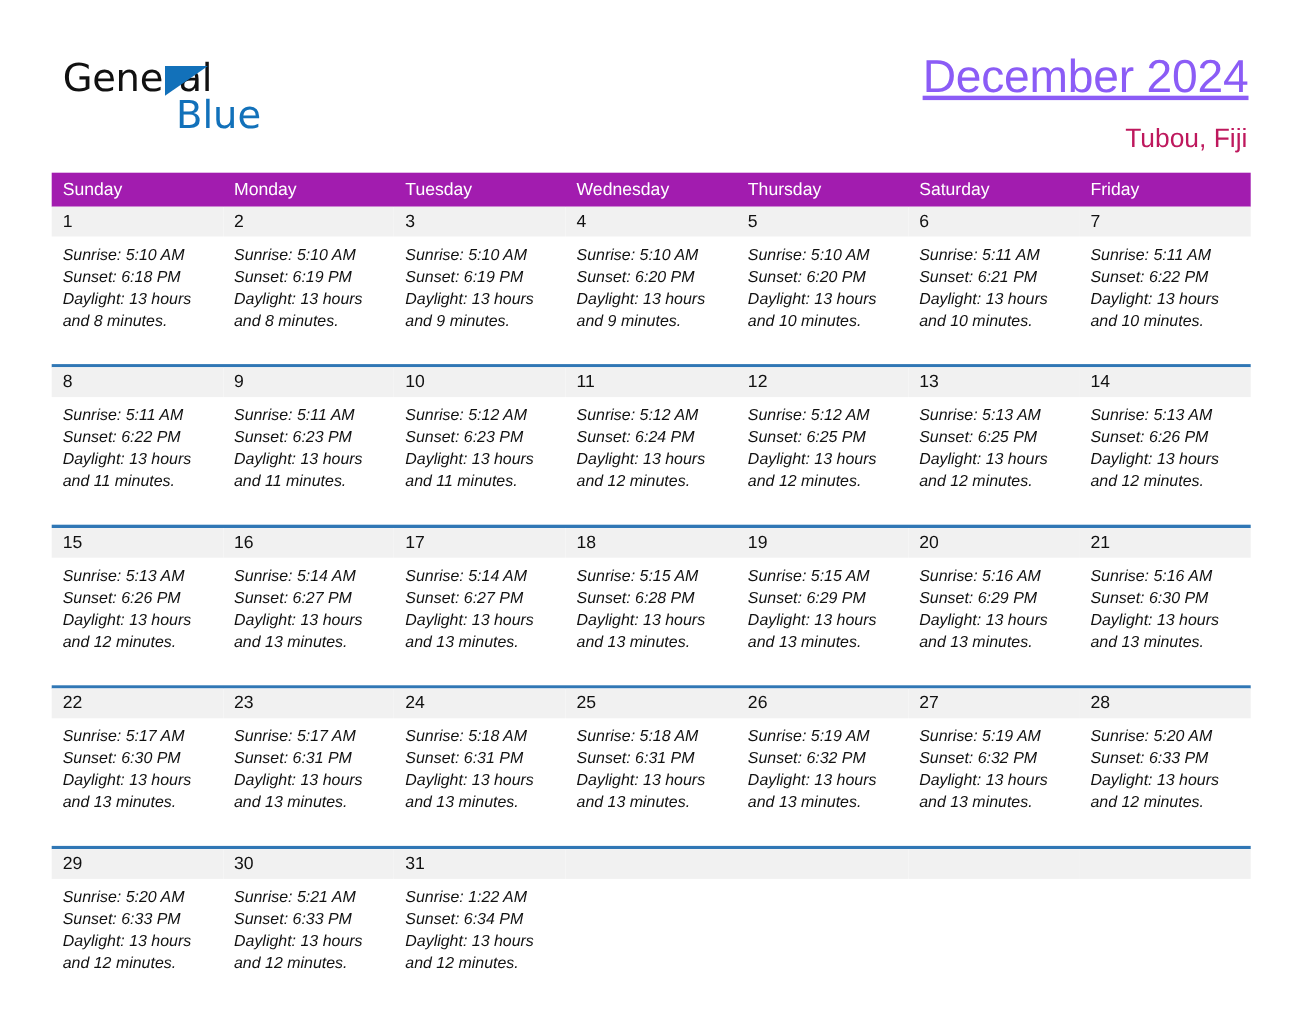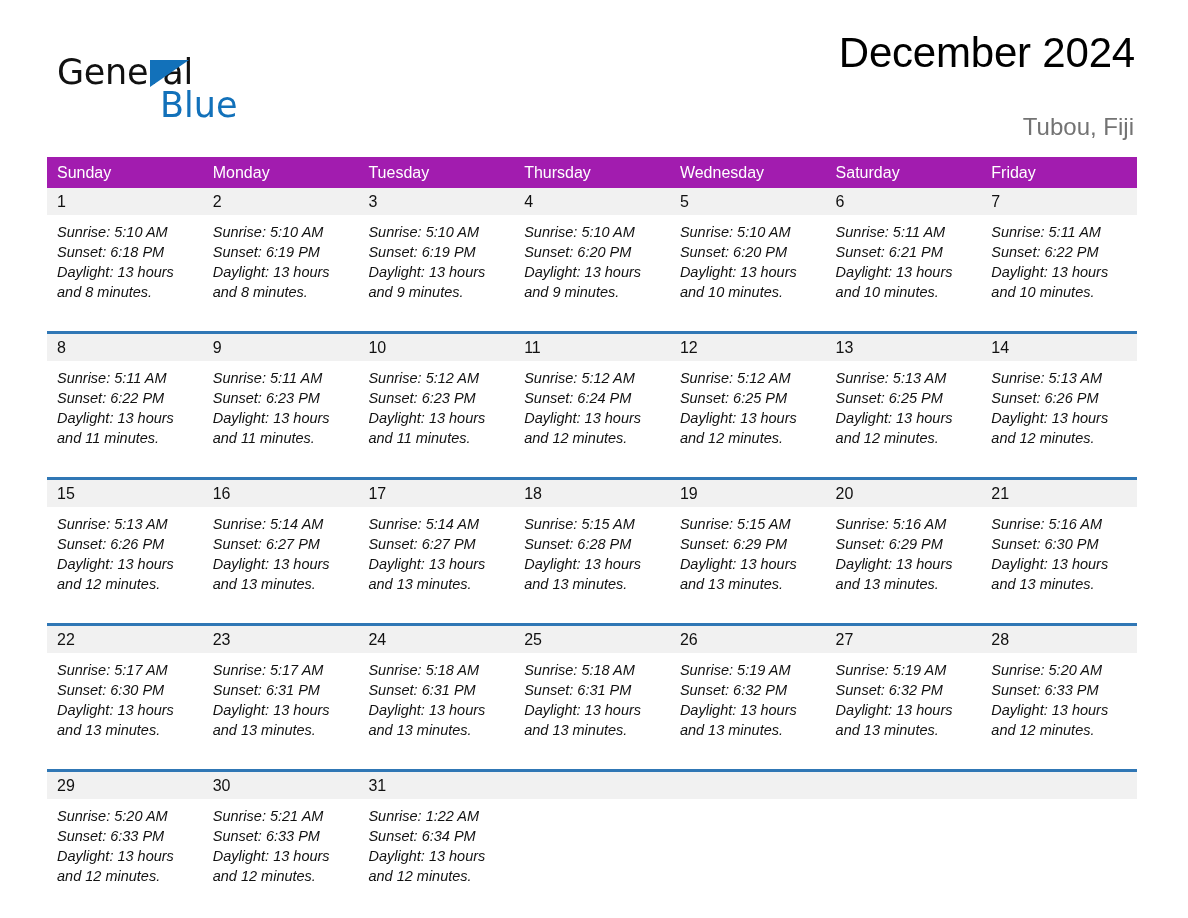--- a/index.html
+++ b/index.html
@@ -61,35 +61,36 @@
     font-size: 35px;
     color: #1271BA;
     font-family: "DejaVu Sans", sans-serif;
     font-weight: 400;
     line-height: 40px;
     margin-left: 28px;
   }
   .title {
     position: absolute;
     right: 53px;
-    top: 29px;
+    top: 46px;
     font-size: 42px;
     font-weight: 400;
-    color: #000000;
+    color: #8b5cf6;
     text-align: right;
     white-space: nowrap;
     letter-spacing: -0.2px;
+    text-decoration: underline;
   }
   .subtitle {
     position: absolute;
     right: 54px;
     top: 113px;
     font-size: 24px;
     font-weight: 400;
-    color: #737373;
+    color: #be185d;
     text-align: center;
     white-space: nowrap;
   }
 
   
   .calendar {
     position: absolute;
     left: 47px;
     top: 157px;
     width: 1090px;
@@ -170,22 +171,22 @@
     <div class="subtitle">Tubou, Fiji</div>
 
   </div>
 
   <div class="calendar">
 
     <div class="dow-row">
       <div class="dow">Sunday</div>
       <div class="dow">Monday</div>
       <div class="dow">Tuesday</div>
+      <div class="dow">Wednesday</div>
       <div class="dow">Thursday</div>
-      <div class="dow">Wednesday</div>
       <div class="dow">Saturday</div>
       <div class="dow">Friday</div>
     </div>
 
     <div id="weeks-container">
         <div class="week">
           <div class="week-inner">
             <div class="cell">
               <div class="daynum">1</div>
               <div class="info">

